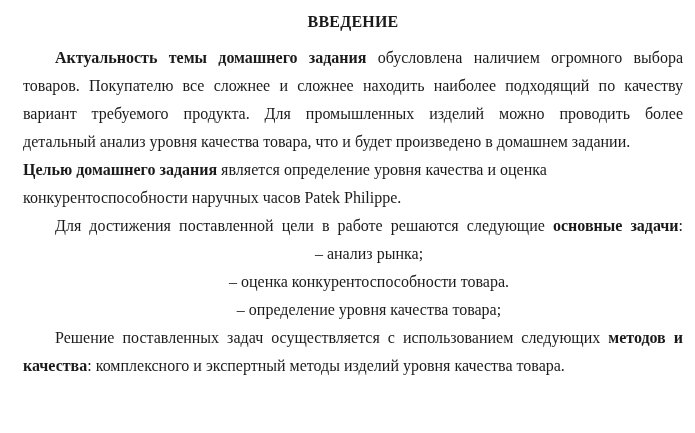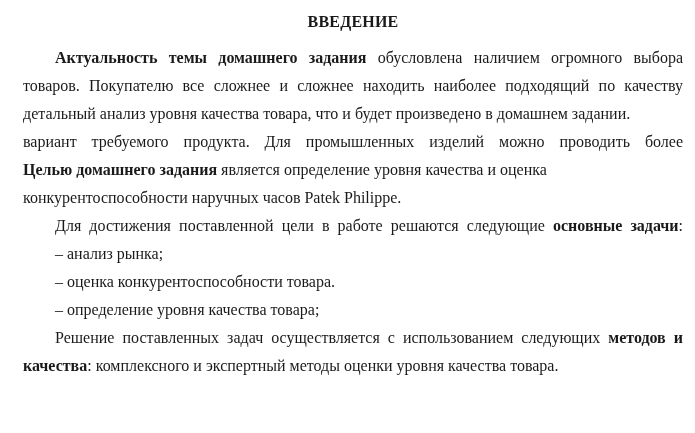--- a/index.html
+++ b/index.html
@@ -40,37 +40,38 @@
   }
   .line.justify {
     text-align: justify;
     text-align-last: justify;
   }
   .line.left {
     text-align: left;
   }
   .line.indent {
     text-indent: 32px;
+    text-align: center;
   }
   .seg.bold {
     font-weight: 700;
   }
 </style>
 </head>
 <body>
 
 <div class="page">
   <h1 class="doc-title">ВВЕДЕНИЕ</h1>
   <div class="doc-body" id="doc-lines">
       <div class="line justify indent"><span class="seg bold">Актуальность темы домашнего задания</span><span class="seg"> обусловлена наличием огромного выбора</span></div>
       <div class="line justify"><span class="seg">товаров. Покупателю все сложнее и сложнее находить наиболее подходящий по качеству</span></div>
+      <div class="line justify"><span class="seg">вариант требуемого продукта. Для промышленных изделий можно проводить более</span></div>
       <div class="line left"><span class="seg">детальный анализ уровня качества товара, что и будет произведено в домашнем задании.</span></div>
-      <div class="line justify"><span class="seg">вариант требуемого продукта. Для промышленных изделий можно проводить более</span></div>
       <div class="line left"><span class="seg bold">Целью домашнего задания</span><span class="seg"> является определение уровня качества и оценка</span></div>
       <div class="line left"><span class="seg">конкурентоспособности наручных часов Patek Philippe.</span></div>
       <div class="line justify indent"><span class="seg">Для достижения поставленной цели в работе решаются следующие </span><span class="seg bold">основные задачи</span><span class="seg">:</span></div>
       <div class="line left indent"><span class="seg">– анализ рынка;</span></div>
       <div class="line left indent"><span class="seg">– оценка конкурентоспособности товара.</span></div>
       <div class="line left indent"><span class="seg">– определение уровня качества товара;</span></div>
       <div class="line justify indent"><span class="seg">Решение поставленных задач осуществляется с использованием следующих </span><span class="seg bold">методов и</span></div>
-      <div class="line left"><span class="seg bold">качества</span><span class="seg">: комплексного и экспертный методы оценки уровня качества товара.</span></div>
+      <div class="line left"><span class="seg bold">качества</span><span class="seg">: комплексного и экспертный методы изделий уровня качества товара.</span></div>
     </div>
 </div>
 
 </body></html>

